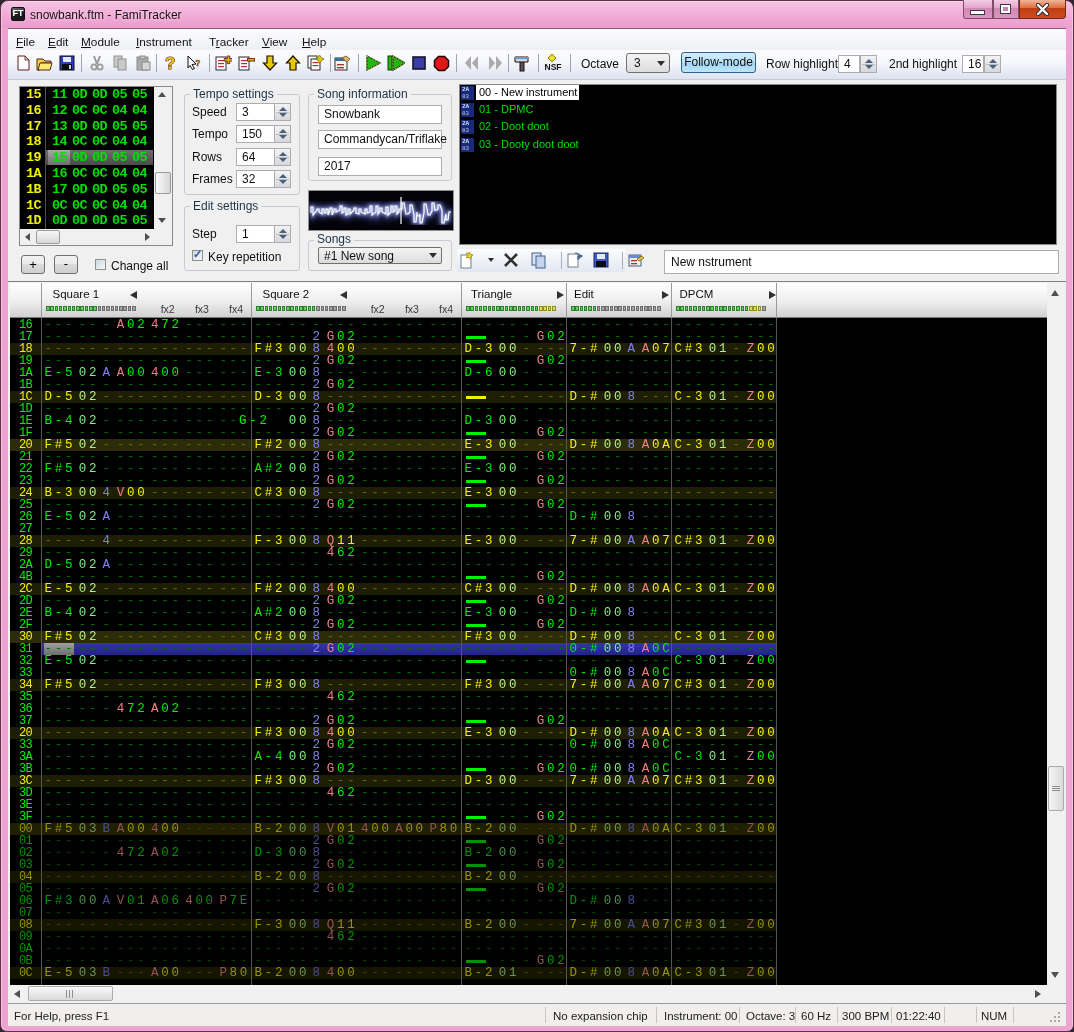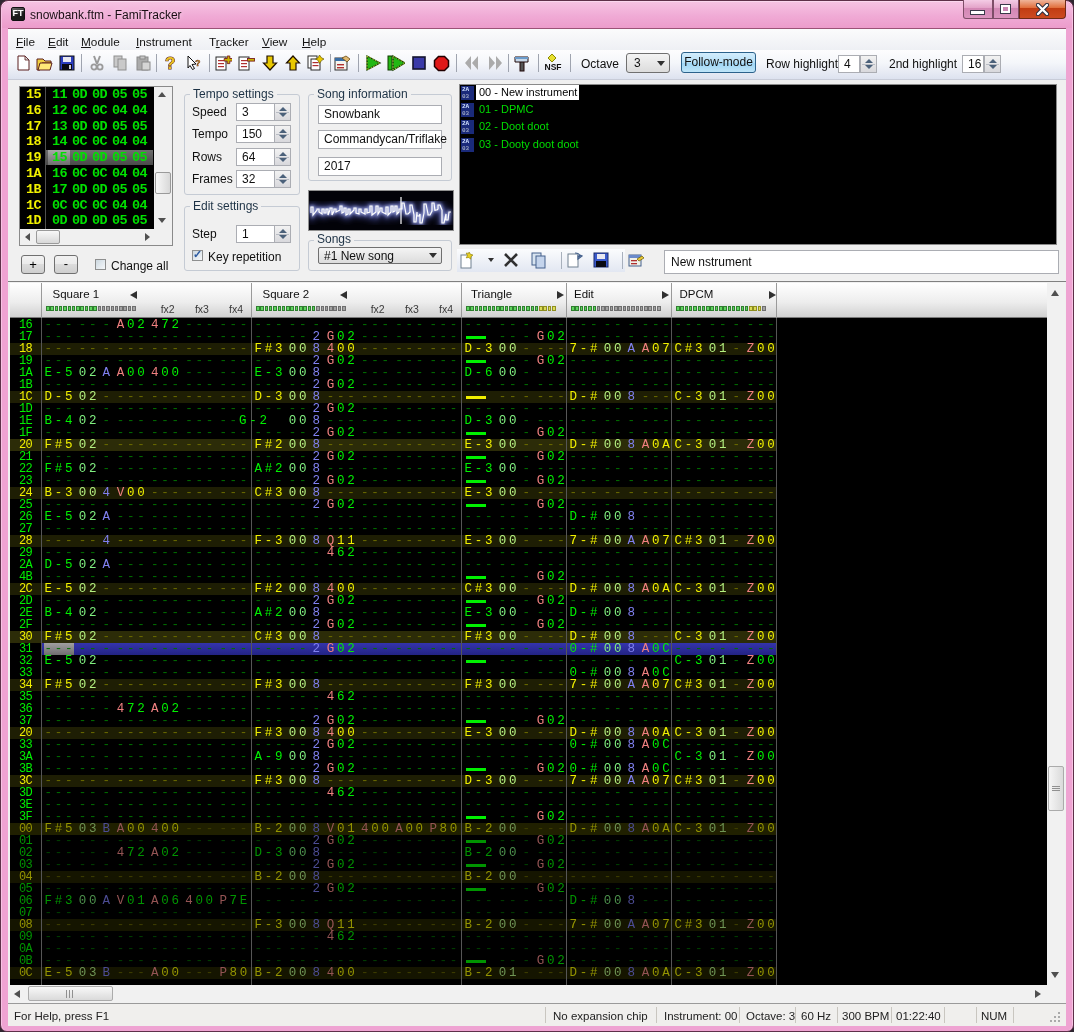--- a/index.html
+++ b/index.html
@@ -1542,21 +1542,21 @@
 <b class="pc q" style="left:732.4px;top:739px">-</b>
 <b class="pc q" style="left:746.8px;top:739px">---</b>
 <b class="rn" style="left:19px;top:751px;color:#00F000">3A</b>
 <b class="pc q" style="left:44.5px;top:751px">---</b>
 <b class="pc q" style="left:78.8px;top:751px">--</b>
 <b class="pc q" style="left:102.4px;top:751px">-</b>
 <b class="pc q" style="left:116.8px;top:751px">---</b>
 <b class="pc q" style="left:151.0px;top:751px">---</b>
 <b class="pc q" style="left:185.2px;top:751px">---</b>
 <b class="pc q" style="left:219.4px;top:751px">---</b>
-<b class="pc n" style="left:254.5px;top:751px">A-9</b>
+<b class="pc n" style="left:254.5px;top:751px">A-4</b>
 <b class="pc i" style="left:288.8px;top:751px">00</b>
 <b class="pc v" style="left:312.4px;top:751px">8</b>
 <b class="pc q" style="left:326.8px;top:751px">---</b>
 <b class="pc q" style="left:361.0px;top:751px">---</b>
 <b class="pc q" style="left:395.2px;top:751px">---</b>
 <b class="pc q" style="left:429.4px;top:751px">---</b>
 <b class="pc q" style="left:464.5px;top:751px">---</b>
 <b class="pc q" style="left:498.8px;top:751px">--</b>
 <b class="pc q" style="left:522.4px;top:751px">-</b>
 <b class="pc q" style="left:536.8px;top:751px">---</b>

